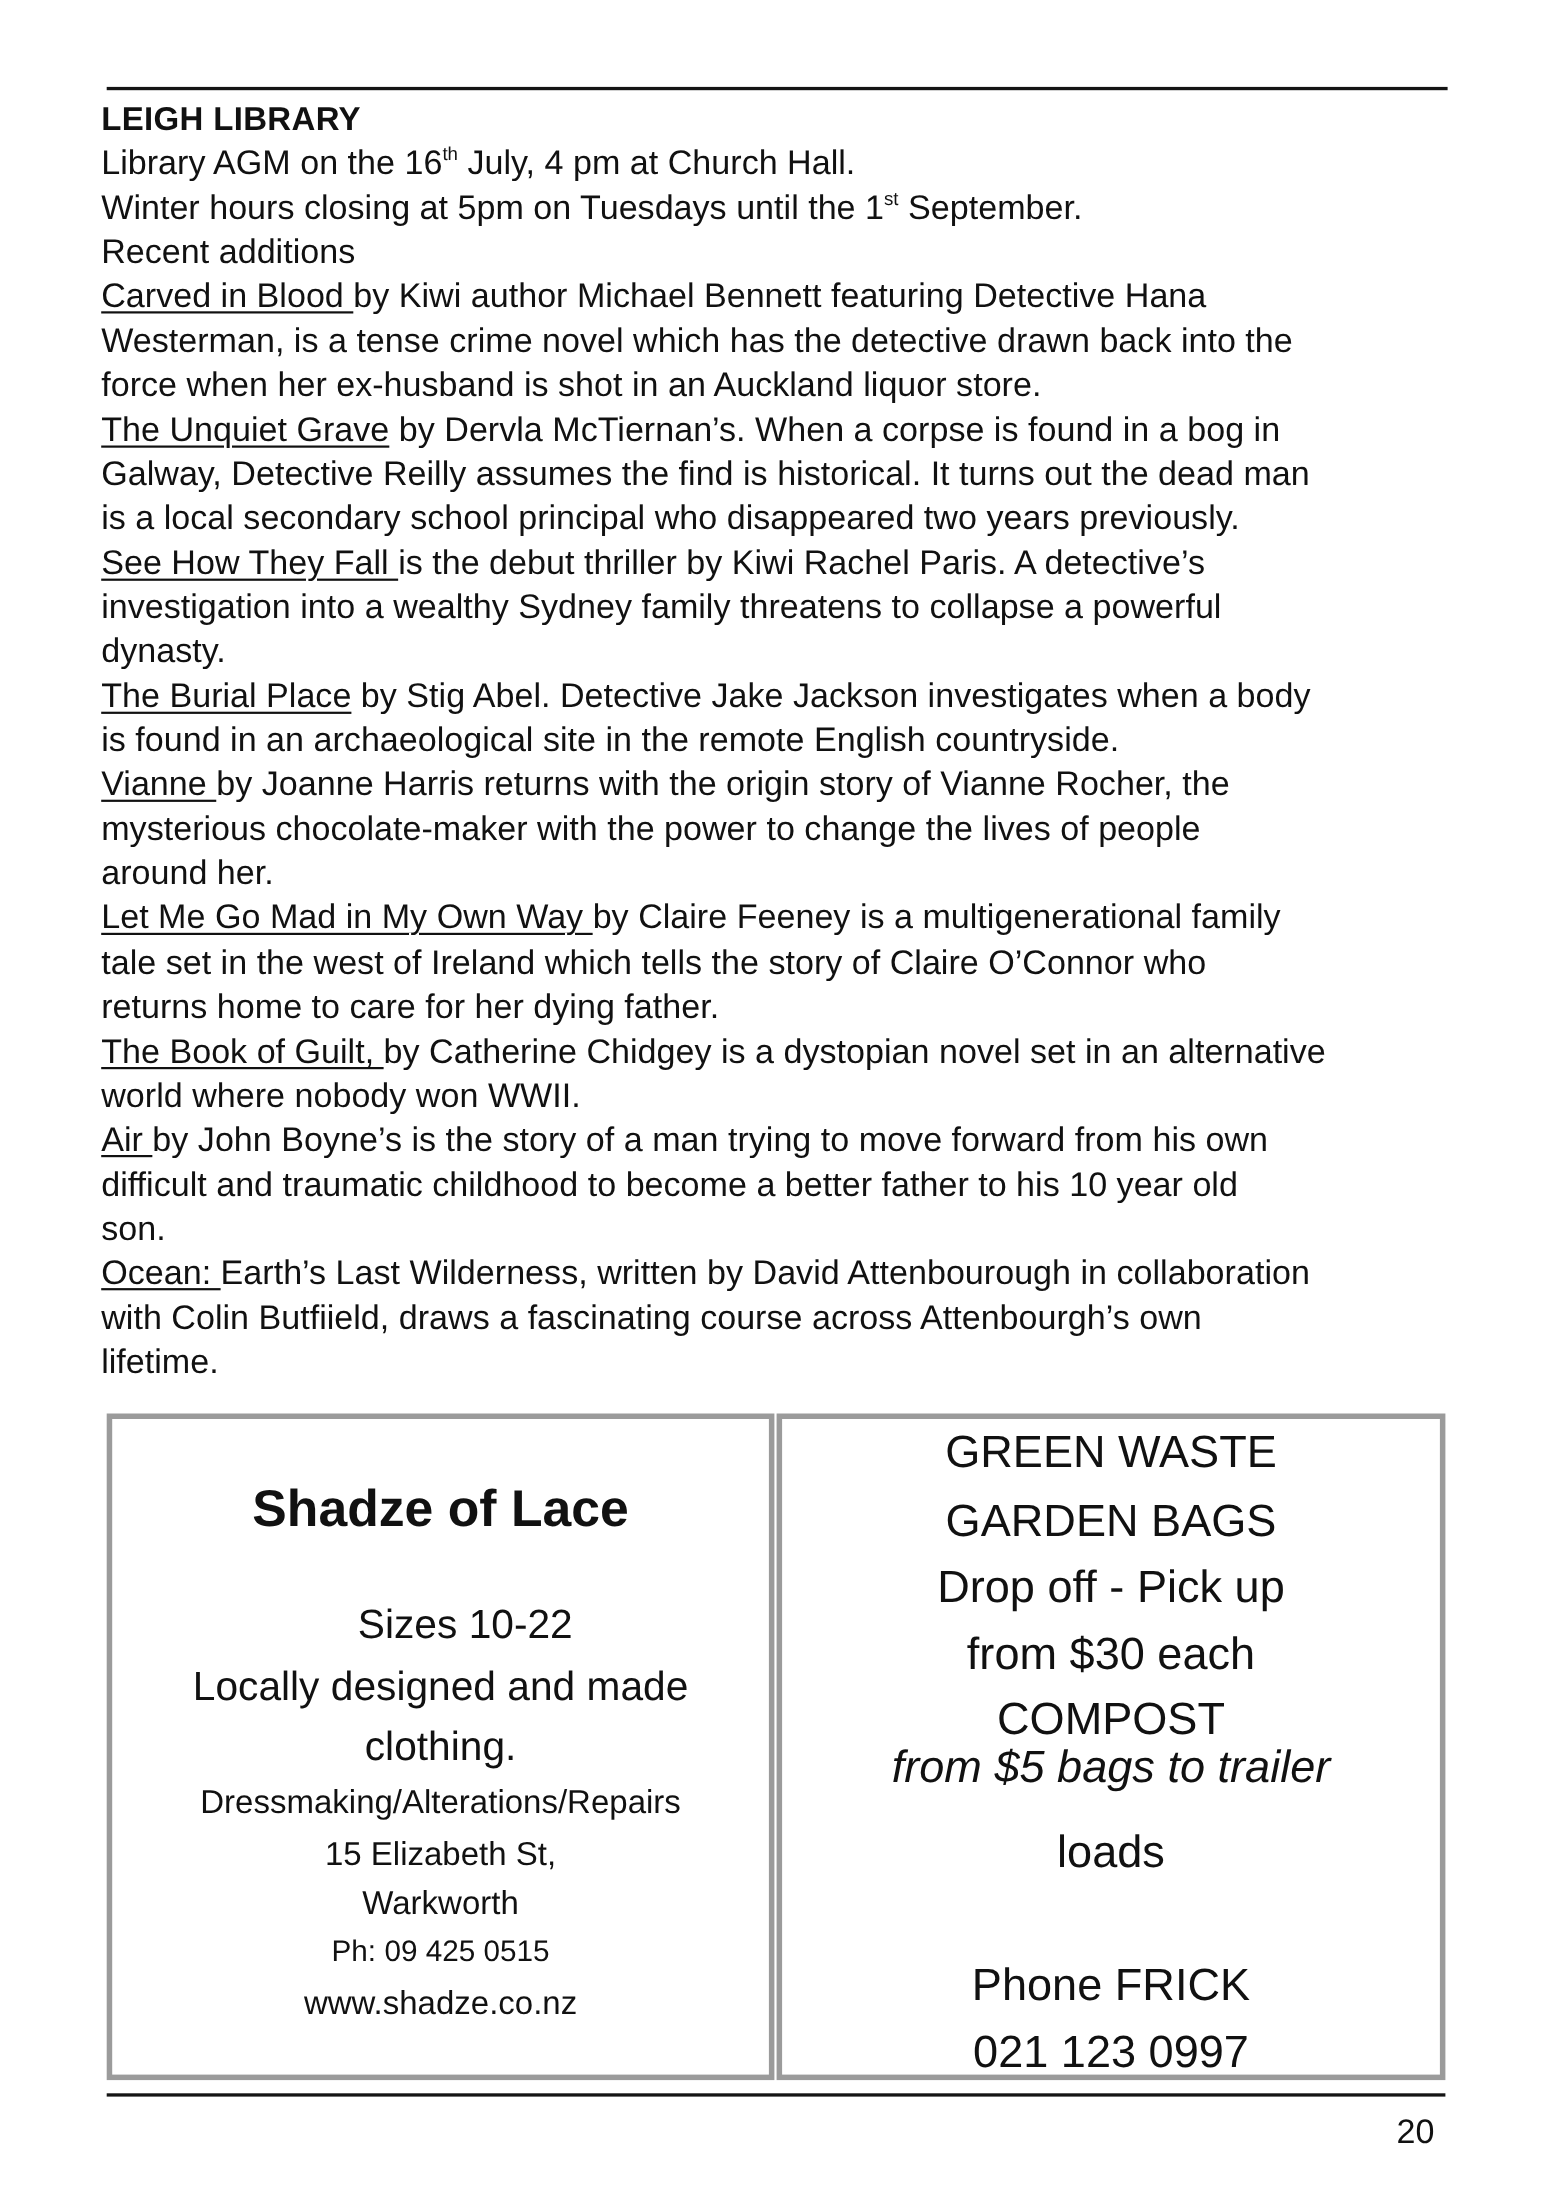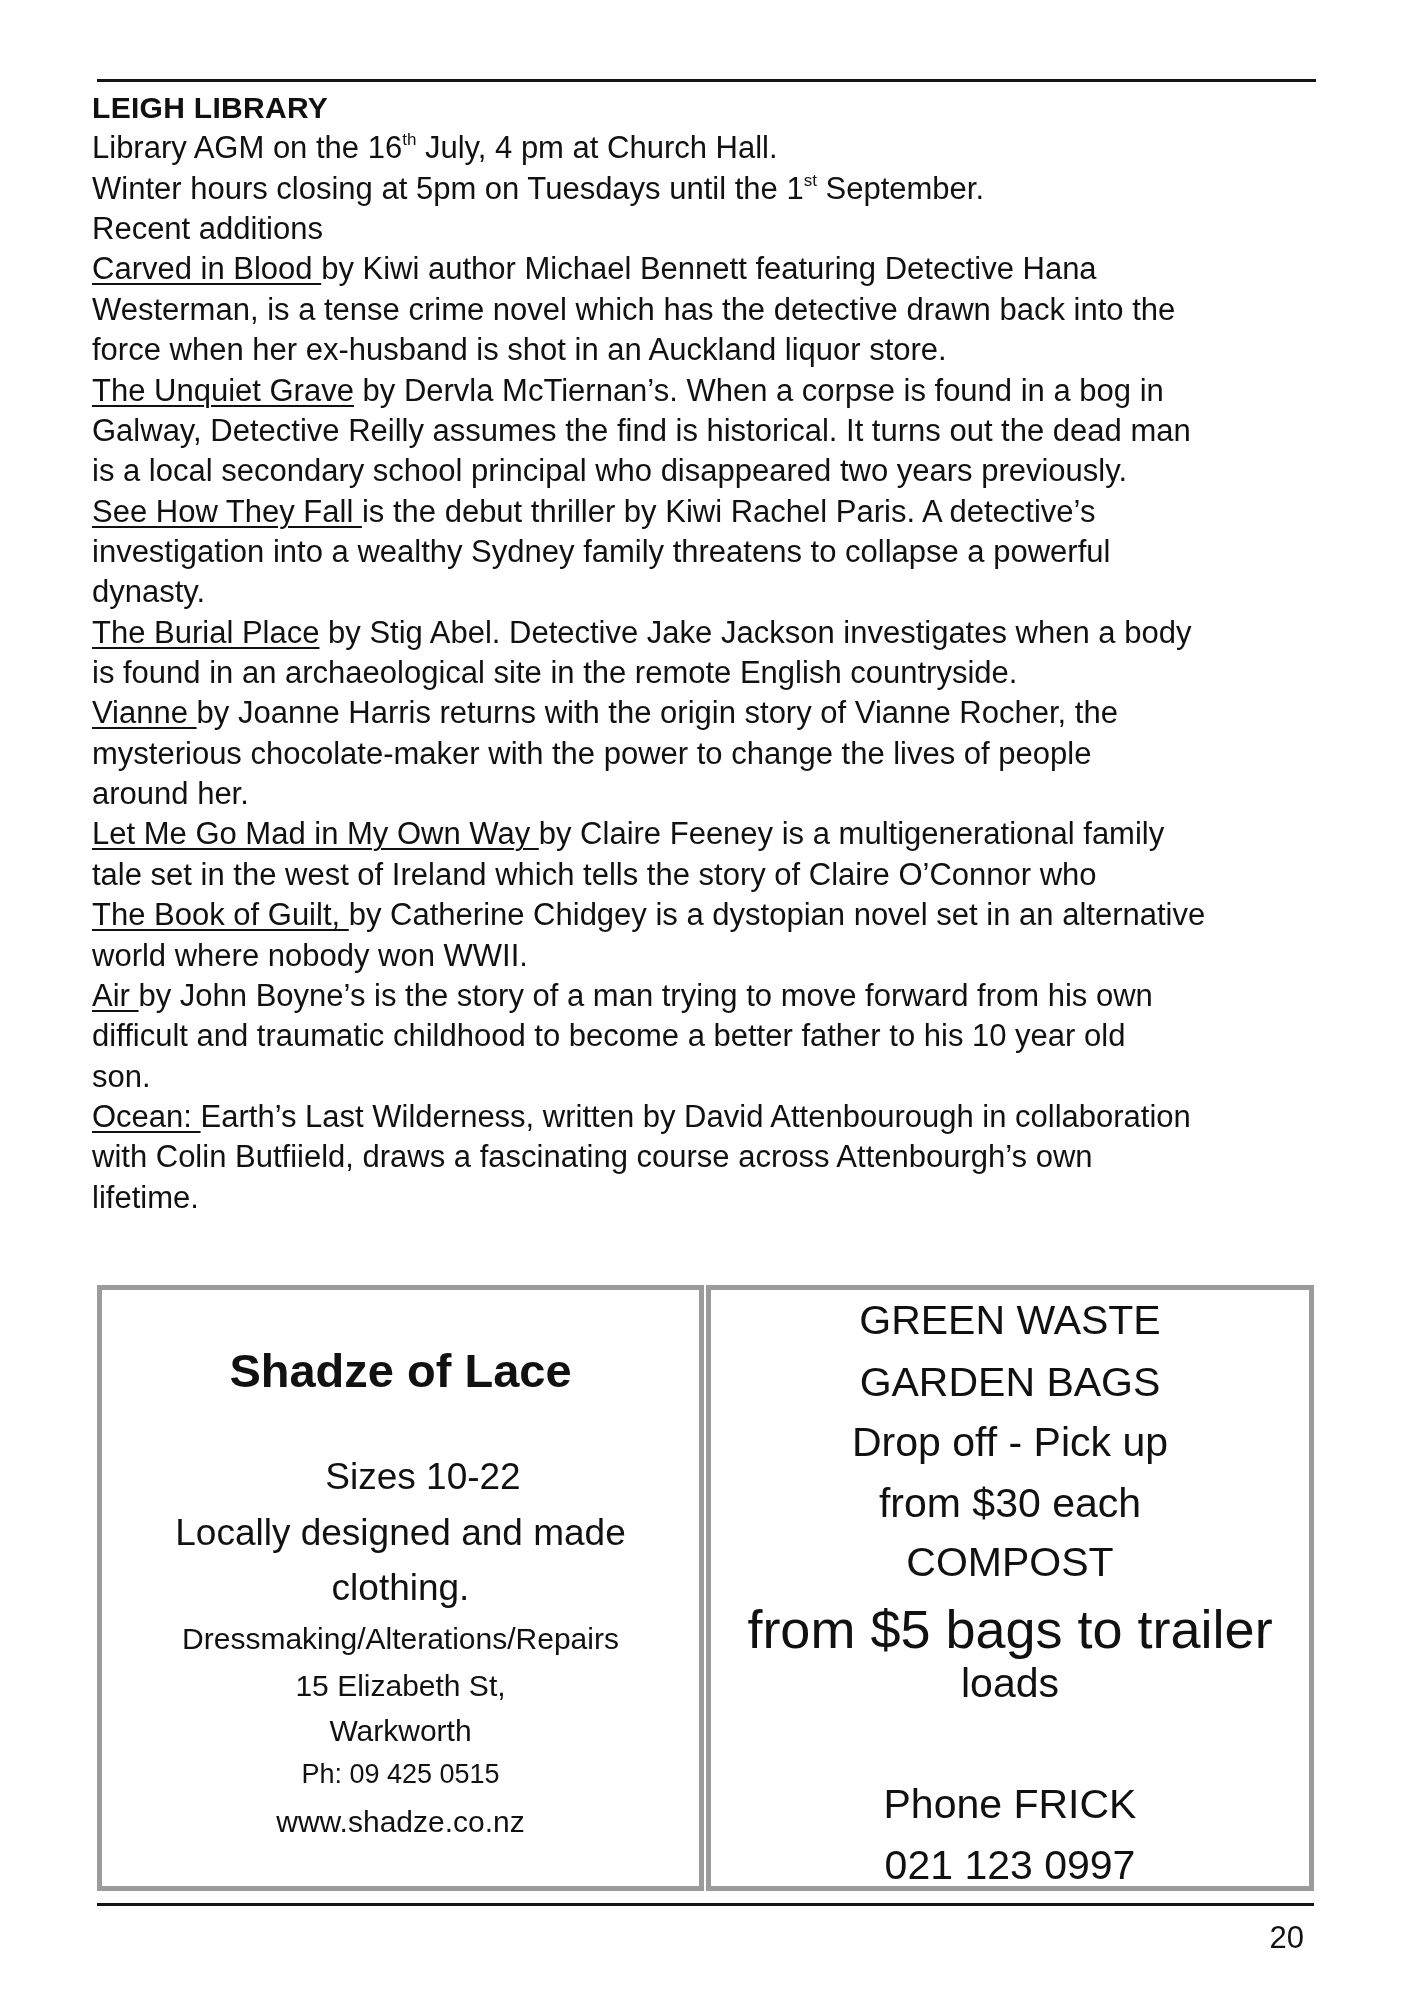--- a/index.html
+++ b/index.html
@@ -40,20 +40,21 @@
     <div class="line"><span class="u">See How They Fall </span><span>is the debut thriller by Kiwi Rachel Paris. A detective’s</span></div>
     <div class="line"><span>investigation into a wealthy Sydney family threatens to collapse a powerful</span></div>
     <div class="line"><span>dynasty.</span></div>
     <div class="line"><span class="u">The Burial Place</span><span> by Stig Abel. Detective Jake Jackson investigates when a body</span></div>
     <div class="line"><span>is found in an archaeological site in the remote English countryside.</span></div>
     <div class="line"><span class="u">Vianne </span><span>by Joanne Harris returns with the origin story of Vianne Rocher, the</span></div>
     <div class="line"><span>mysterious chocolate-maker with the power to change the lives of people</span></div>
     <div class="line"><span>around her.</span></div>
     <div class="line"><span class="u">Let Me Go Mad in My Own Way </span><span>by Claire Feeney is a multigenerational family</span></div>
     <div class="line"><span>tale set in the west of Ireland which tells the story of Claire O’Connor who</span></div>
+    <div class="line"><span>returns home to care for her dying father.</span></div>
     <div class="line"><span class="u">The Book of Guilt, </span><span>by Catherine Chidgey is a dystopian novel set in an alternative</span></div>
     <div class="line"><span>world where nobody won WWII.</span></div>
     <div class="line"><span class="u">Air </span><span>by John Boyne’s is the story of a man trying to move forward from his own</span></div>
     <div class="line"><span>difficult and traumatic childhood to become a better father to his 10 year old</span></div>
     <div class="line"><span>son.</span></div>
     <div class="line"><span class="u">Ocean: </span><span>Earth’s Last Wilderness, written by David Attenbourough in collaboration</span></div>
     <div class="line"><span>with Colin Butfiield, draws a fascinating course across Attenbourgh’s own</span></div>
     <div class="line"><span>lifetime.</span></div>
   </div>
 
@@ -68,21 +69,21 @@
   <div class="bl" style="top:471px;font-size:27px;">Ph: 09 425 0515</div>
   <div class="bl" style="top:517px;font-size:30px;">www.shadze.co.nz</div>
 </div>
 
 <div id="ad-greenwaste" class="box" style="border-color: rgb(155, 155, 155);">
   <div class="bl" style="top:10px;font-size:41px;">GREEN WASTE</div>
   <div class="bl" style="top:72px;font-size:41px;">GARDEN BAGS</div>
   <div class="bl" style="top:132px;font-size:41px;">Drop off - Pick up</div>
   <div class="bl" style="top:193px;font-size:41px;">from $30 each</div>
   <div class="bl" style="top:252px;font-size:41px;">COMPOST</div>
-  <div class="bl" style="top:312px;font-size:54px;">from $5 bags to trailer</div>
+  <div class="bl" style="top:296px;font-size:41px;font-style:italic;">from $5 bags to trailer</div>
   <div class="bl" style="top:373px;font-size:41px;">loads</div>
   <div class="bl" style="top:494px;font-size:41px;">Phone FRICK</div>
   <div class="bl" style="top:555px;font-size:41px;">021 123 0997</div>
 </div>
 
 <div id="bottom-rule" class="rule"></div>
 
 <div id="page-number">20</div>
 
 </body></html>

